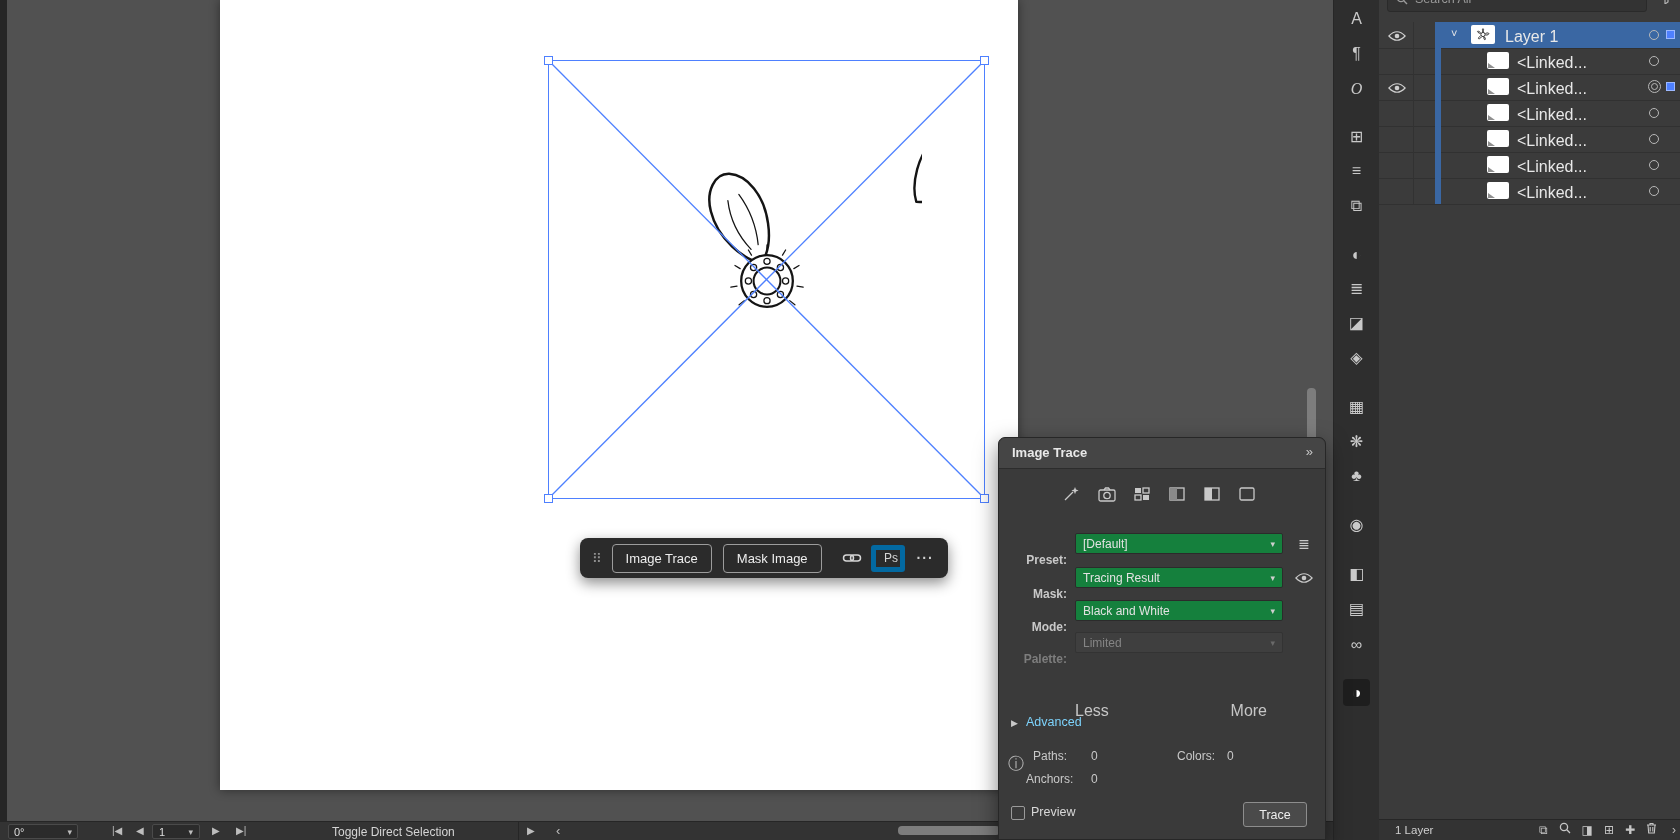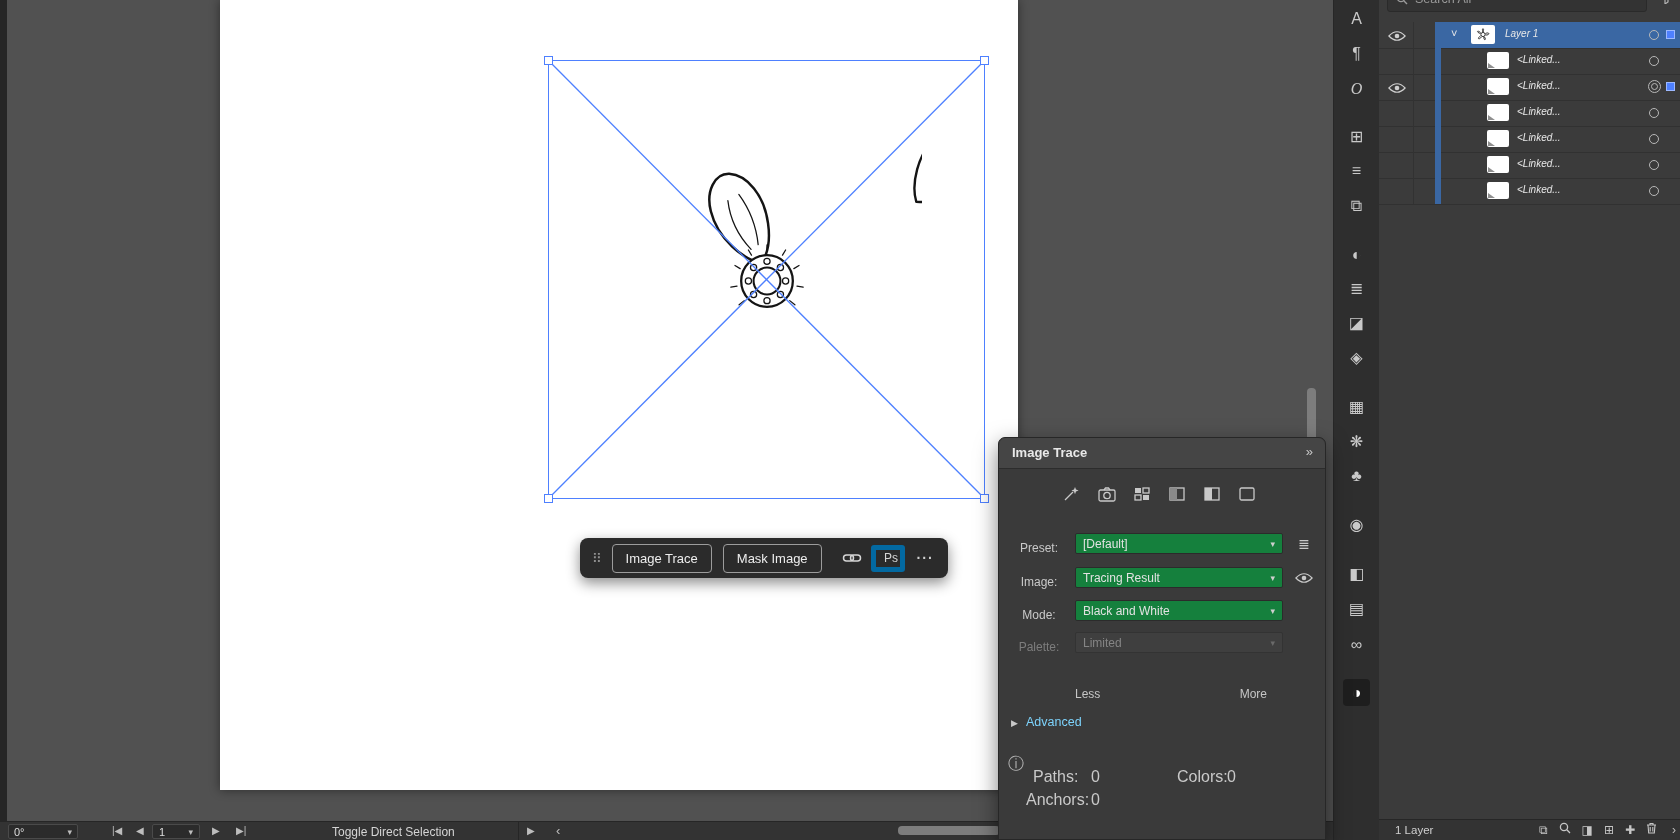--- a/index.html
+++ b/index.html
@@ -34,37 +34,37 @@
 
   
   .it-panel{left:998px;top:437px;width:328px;height:403px;background:#3a3a3a;border:1px solid #272727;
     border-radius:7px 7px 0 0;box-shadow:0 8px 22px rgba(0,0,0,.5);z-index:30;box-sizing:border-box;}
   .it-header{position:absolute;left:0;top:0;right:0;height:30px;background:#454545;border-radius:7px 7px 0 0;border-bottom:1px solid #2c2c2c;}
   .it-title{position:absolute;left:13px;top:7px;font-size:13px;font-weight:700;color:#e8e8e8;}
   .it-collapse{position:absolute;right:12px;top:6px;font-size:13px;color:#c8c8c8;}
   .pic-row{position:absolute;left:62px;top:46px;display:flex;gap:13px;}
   .pic{width:22px;height:19px;display:flex;align-items:center;justify-content:center;}
   .it-row{position:absolute;left:12px;right:12px;height:22px;}
-  .it-label{position:absolute;left:0;width:56px;text-align:center;font-size:12px;color:#c9c9c9;top:8px;}
+  .it-label{position:absolute;left:0;width:56px;text-align:right;font-size:12px;color:#c9c9c9;top:20px;font-weight:bold;}
   .it-label.dis{color:#7d7d7d;}
   .dd{position:absolute;left:64px;width:208px;height:21px;background:#15803d;border:1px solid #2b2b2b;border-radius:2px;
       display:flex;align-items:center;padding:0 7px;box-sizing:border-box;font-size:12px;color:#e2e2e2;}
   .dd .chev{margin-left:auto;font-size:9px;color:#cfcfcf;}
   .dd.dis{background:#3f3f3f;border-color:#333;color:#858585;}
   .dd.dis .chev{color:#6a6a6a;}
   .row-tail{position:absolute;left:282px;top:2px;width:22px;height:18px;display:flex;align-items:center;justify-content:center;color:#c9c9c9;font-size:14px;}
   .thr-track{position:absolute;left:64px;top:10px;width:192px;height:2px;background:#9b9b9b;}
   .thr-knob{position:absolute;left:152px;top:3px;width:13px;height:13px;border:1.6px solid #d2d2d2;border-radius:50%;background:#3a3a3a;}
   .thr-val{position:absolute;left:262px;top:0px;width:40px;height:20px;background:#414141;border:1px solid #767676;border-radius:2px;
       font-size:12px;color:#eaeaea;display:flex;align-items:center;justify-content:flex-end;padding-right:5px;box-sizing:border-box;}
-  .lessmore{position:absolute;left:64px;width:192px;top:0;font-size:12px;color:#c6c6c6;display:flex;justify-content:space-between;}
+  .lessmore{position:absolute;left:64px;width:192px;top:15px;font-size:16px;color:#c6c6c6;display:flex;justify-content:space-between;}
   .adv-tri{position:absolute;left:0px;top:5px;font-size:9px;color:#c9c9c9;}
   .adv-lab{position:absolute;left:15px;top:2px;font-size:12.5px;color:#7dd3fc;}
   .info-ic{position:absolute;left:-3px;top:8px;font-size:16px;color:#b5b5b5;}
-  .stat{font-size:16px;color:#c9c9c9;position:absolute;top:3px;margin-top:19px;}
+  .stat{font-size:12px;color:#c9c9c9;position:absolute;top:3px;}
   .it-bottom{position:absolute;left:12px;right:12px;top:364px;height:24px;}
   .checkbox{position:absolute;left:0;top:4px;width:12px;height:12px;border:1px solid #9a9a9a;border-radius:2px;background:#3a3a3a;}
   .prev-lab{position:absolute;left:20px;top:3px;font-size:12.5px;color:#d8d8d8;}
   .trace-btn{position:absolute;right:6px;top:0px;width:62px;height:23px;background:#4a4a4a;border:1px solid #8d8d8d;border-radius:3px;
       color:#eeeeee;font-size:12.5px;display:flex;align-items:center;justify-content:center;}
 
   
   .vscroll-thumb{left:1307px;top:388px;width:9px;height:60px;border-radius:4px;background:#7d7d7d;z-index:6;}
   .hscroll-thumb{left:898px;top:826px;width:102px;height:9px;border-radius:4px;background:#7d7d7d;z-index:15;}
 
@@ -85,21 +85,21 @@
   .lrow{position:absolute;left:0;right:0;height:26px;border-bottom:1px solid rgba(0,0,0,.16);}
   .lrow .hl{position:absolute;left:56px;right:0;top:0;bottom:0;background:#3a67a3;}
   .lrow .accent{position:absolute;left:56px;width:6px;top:0;bottom:0;background:#3a67a3;}
   .eye{position:absolute;left:9px;top:6px;width:20px;height:13px;z-index:2;}
   .colsep{position:absolute;left:34px;top:0;bottom:0;width:1px;background:#323232;}
   .disc{position:absolute;left:72px;top:5px;color:#e9e9e9;font-size:11px;z-index:2;}
   .thumb{position:absolute;background:#fff;border-radius:2px;z-index:2;}
   .layer-thumb{left:92px;top:3px;width:24px;height:19px;}
   .link-thumb{left:108px;top:4px;width:22px;height:17px;}
   .link-thumb::after{content:"";position:absolute;left:1px;bottom:1px;width:7px;height:5px;background:#8f8f8f;clip-path:polygon(0 100%,100% 100%,0 0);}
-  .lname{position:absolute;top:6px;font-size:10px;color:#e8e8e8;z-index:2;white-space:nowrap;font-style:italic;}
+  .lname{position:absolute;top:6px;font-size:16px;color:#e8e8e8;z-index:2;white-space:nowrap;}
   .lname.l0{left:126px;}
   .lname.ln{left:138px;}
   .target{position:absolute;right:22px;top:8px;width:10px;height:10px;border:1.4px solid #b8b8b8;border-radius:50%;z-index:2;box-sizing:border-box;}
   .target.targeted{width:13px;height:13px;top:6px;right:20px;}
   .target.targeted::after{content:"";position:absolute;inset:1.6px;border:1.4px solid #b8b8b8;border-radius:50%;}
   .chip{position:absolute;right:6px;top:8px;width:9px;height:9px;background:#4e80ff;border:1px solid #9db9ff;z-index:2;box-sizing:border-box;}
   .layers-footer{position:absolute;left:0;right:0;bottom:0;height:20px;background:#333333;border-top:1px solid #262626;}
   .lf-count{position:absolute;left:16px;top:4px;font-size:11.5px;color:#cfcfcf;}
   .lf-icons{position:absolute;right:24px;top:2px;display:flex;gap:11px;align-items:center;color:#c6c6c6;font-size:12px;}
   .lf-corner{position:absolute;right:5px;top:3px;color:#bdbdbd;font-size:12px;}
@@ -266,21 +266,21 @@
   <div class="it-row" style="top:95px;">
     <span class="it-label">Preset:</span>
     <div class="dd">
       <span>[Default]</span>
       <span class="chev">▾</span>
     </div>
     <span class="row-tail">≣</span>
   </div>
 
   <div class="it-row" style="top:129px;">
-    <span class="it-label">Image:</span>
+    <span class="it-label">Mask:</span>
     <div class="dd">
       <span>Tracing Result</span>
       <span class="chev">▾</span>
     </div>
     <span class="row-tail">
       <svg width="18" height="12" viewBox="0 0 20 12">
           <path d="M1,6 Q10,-3.5 19,6 Q10,15.5 1,6 Z" fill="none" stroke="#c9c9c9" stroke-width="1.3"></path>
           <circle cx="10" cy="6" r="2.6" fill="#c9c9c9"></circle>
         </svg>
     </span>
@@ -317,20 +317,25 @@
   <div class="it-row" style="top:308px;height:44px;">
     <span class="info-ic">ⓘ</span>
     <span class="stat" style="left:22px;">Paths:</span>
     <span class="stat" style="left:80px;">0</span>
     <span class="stat" style="left:166px;">Colors:</span>
     <span class="stat" style="left:216px;">0</span>
     <span class="stat" style="left:15px;top:26px;">Anchors:</span>
     <span class="stat" style="left:80px;top:26px;">0</span>
   </div>
 
+  <div class="it-bottom">
+    <span class="checkbox"></span>
+    <span class="prev-lab">Preview</span>
+    <div class="trace-btn">Trace</div>
+  </div>
 </div>
 
 <div class="abs tool-strip">
   <span class="tool-ic" style="top:5px;">A</span>
   <span class="tool-ic" style="top:40px;">¶</span>
   <span class="tool-ic italic" style="top:75px;">O</span>
   <span class="tool-ic" style="top:123px;">⊞</span>
   <span class="tool-ic" style="top:157px;">≡</span>
   <span class="tool-ic" style="top:192px;">⧉</span>
   <span class="tool-ic" style="top:241px;">◐</span>

